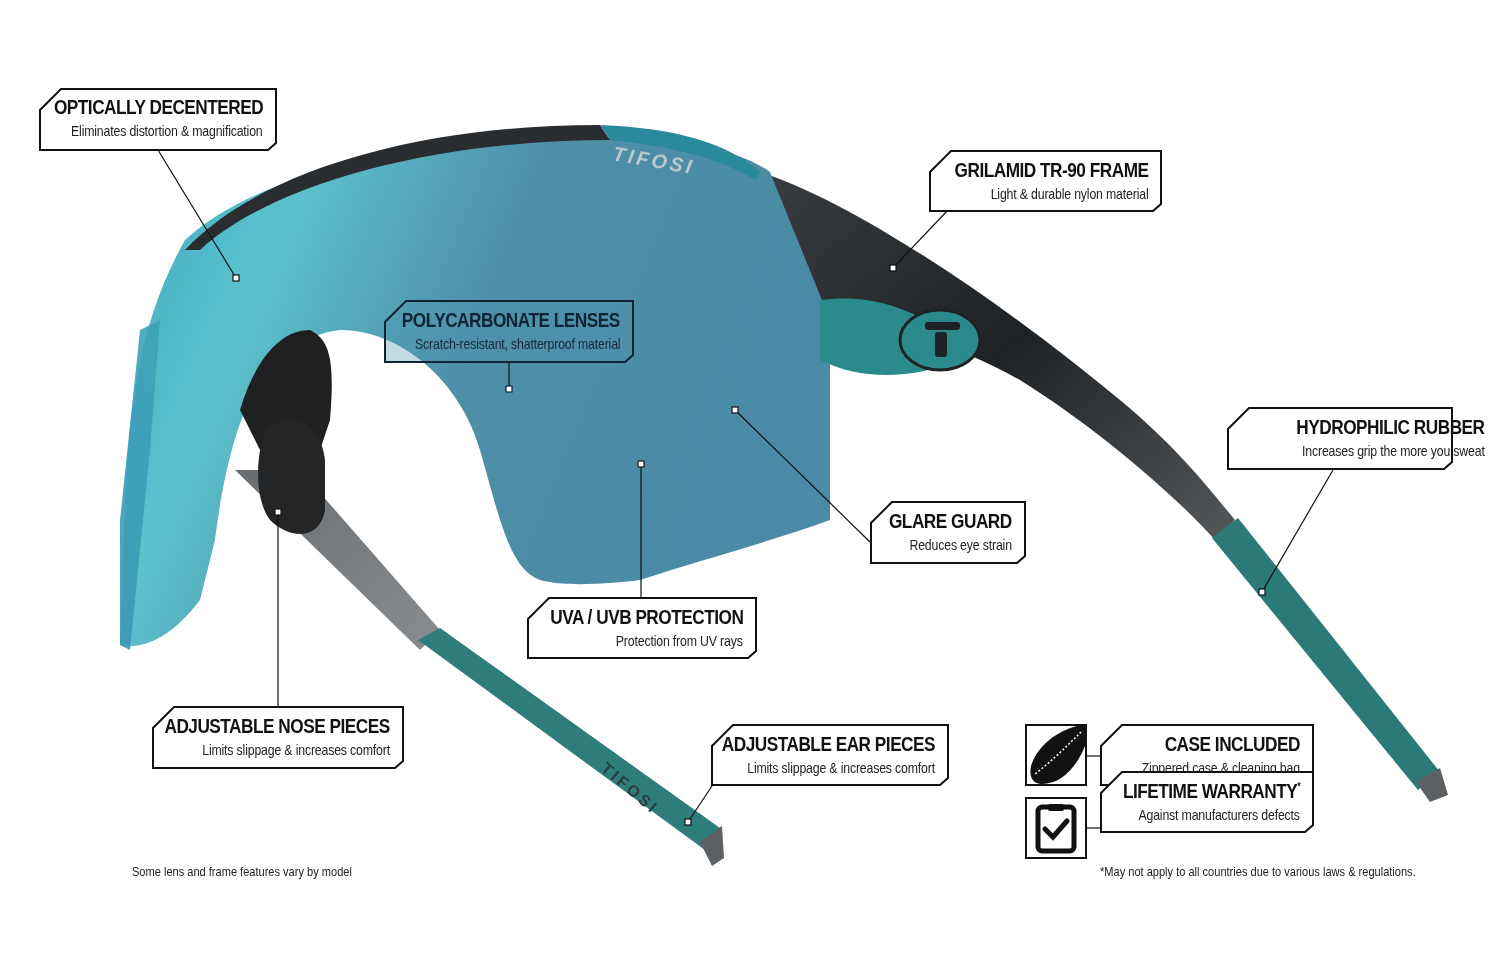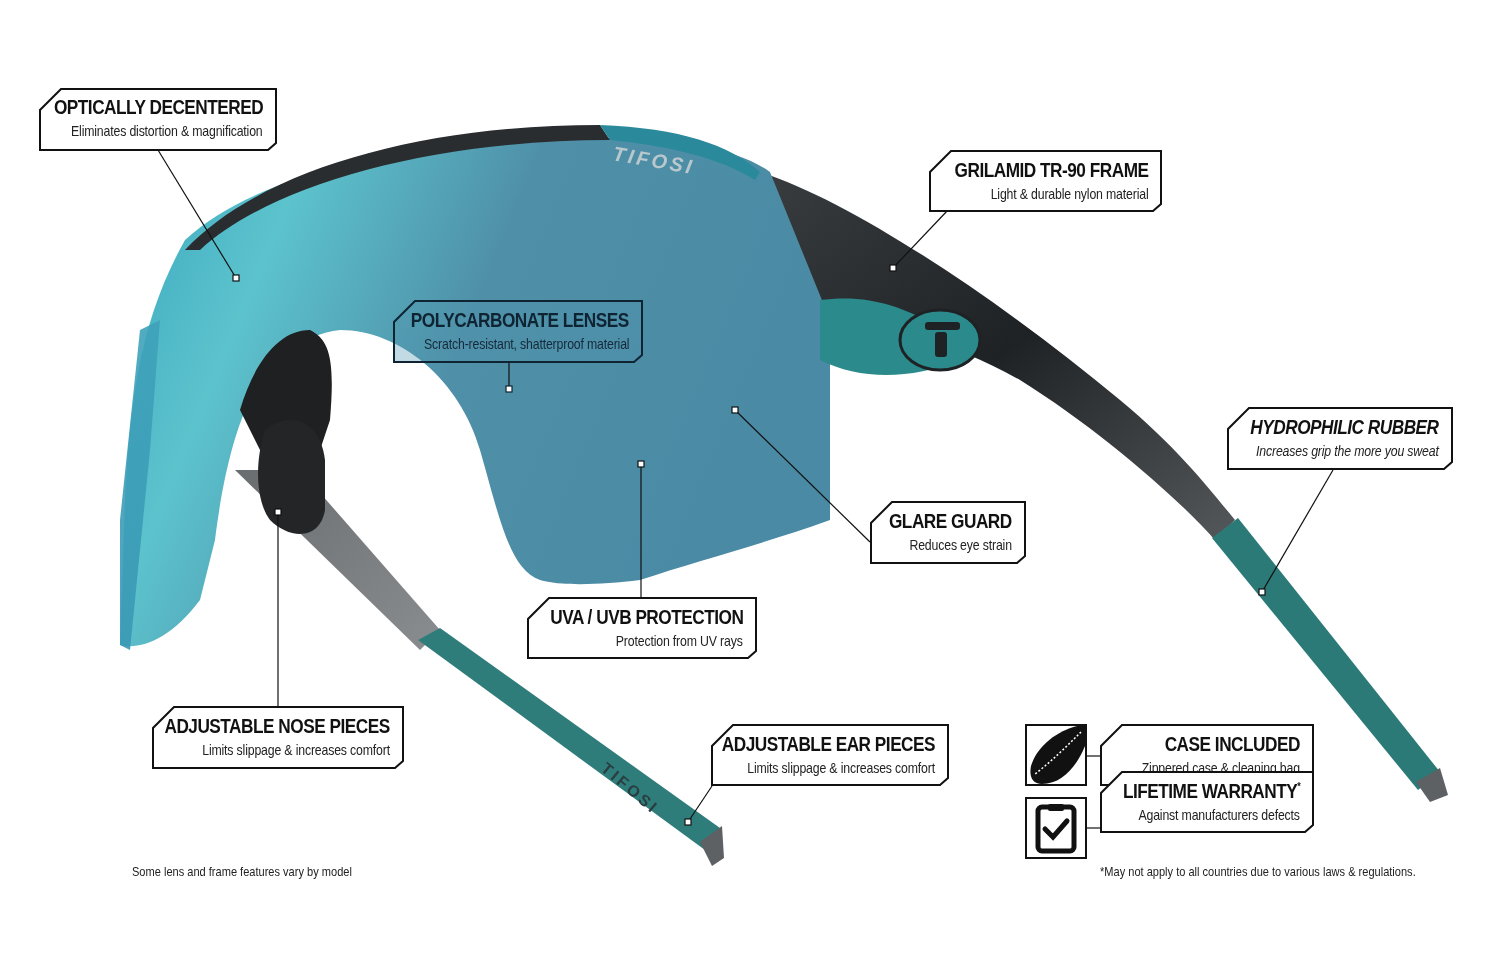--- a/index.html
+++ b/index.html
@@ -116,29 +116,29 @@
 </div>
 
 <div class="callout" style="left:929px;top:150px;width:233px;height:62px;">
   <svg class="frame" width="233" height="62">
       <path d="M22,1 L232,1 L232,54 L224,61 L1,61 L1,22 Z" fill="#fff" stroke="#111" stroke-width="2"></path>
     </svg>
   <span class="title" style="top:8px;">GRILAMID TR-90 FRAME</span>
   <span class="sub" style="top:35px;">Light &amp; durable nylon material</span>
 </div>
 
-<div class="callout blue" style="left:393px;top:300px;width:250px;height:63px;">
+<div class="callout blue" style="left:384px;top:300px;width:250px;height:63px;">
   <svg class="frame" width="250" height="63">
       <path d="M22,1 L249,1 L249,55 L241,62 L1,62 L1,22 Z" fill="rgba(80,150,175,0.35)" stroke="#0f2433" stroke-width="2"></path>
     </svg>
   <span class="title" style="top:8px;">POLYCARBONATE LENSES</span>
   <span class="sub" style="top:35px;">Scratch-resistant, shatterproof material</span>
 </div>
 
-<div class="callout" style="left:1227px;top:407px;width:226px;height:63px;font-style:italic;">
+<div class="callout" style="left:1227px;top:407px;width:272px;height:63px;">
   <svg class="frame" width="226" height="63">
       <path d="M22,1 L225,1 L225,55 L217,62 L1,62 L1,22 Z" fill="#fff" stroke="#111" stroke-width="2"></path>
     </svg>
   <span class="title" style="top:8px;">HYDROPHILIC RUBBER</span>
   <span class="sub" style="top:35px;">Increases grip the more you sweat</span>
 </div>
 
 <div class="callout" style="left:870px;top:501px;width:156px;height:63px;">
   <svg class="frame" width="156" height="63">
       <path d="M22,1 L155,1 L155,55 L147,62 L1,62 L1,22 Z" fill="#fff" stroke="#111" stroke-width="2"></path>

